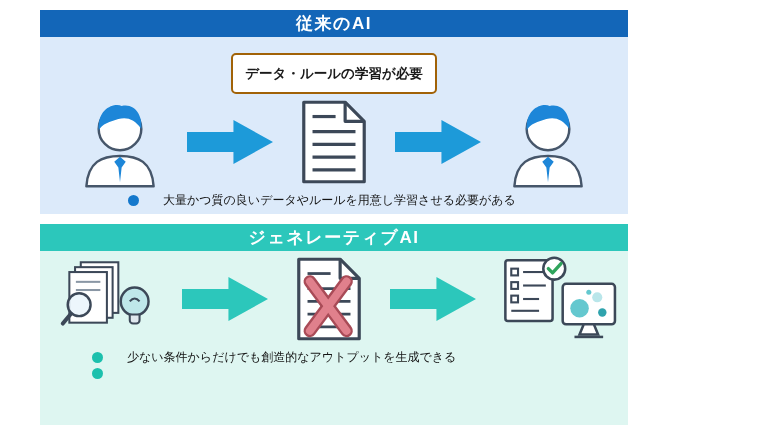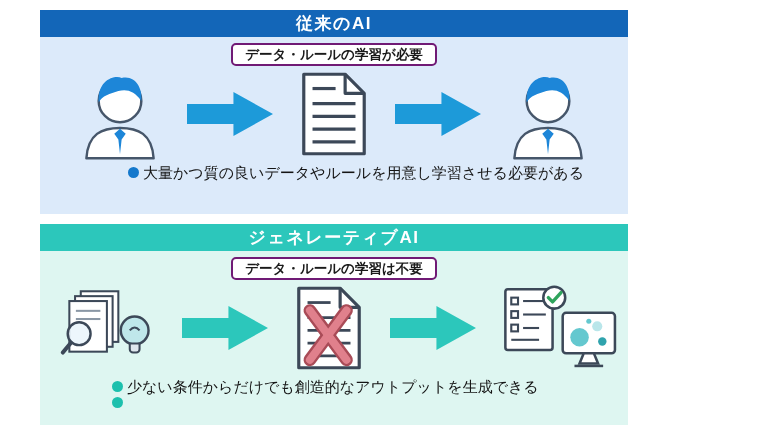--- a/index.html
+++ b/index.html
@@ -23,41 +23,41 @@
   .hdr-gen  { background:#2cc7bb; }
 
   .panel-body {
     height:calc(100% - 27px);
     display:flex; flex-direction:column; align-items:center;
   }
   .body-trad { background:#dceafa; }
   .body-gen  { background:#def6f1; }
 
   .label-box {
-    margin-top:6px; background:#ffffff; border:2px solid #701a75;
-    border-radius:5px; padding:1px 12px;
+    margin-top:16px; background:#ffffff; border:2px solid #a16207;
+    border-radius:5px; padding:10px 12px;
     font-size:13.5px; font-weight:bold; color:#1a1a1a; line-height:17px;
   }
 
   .icon-row {
     display:flex; align-items:center; justify-content:center;
     gap:26px; margin-top:2px; height:92px;
   }
   .icon-row .icon { display:flex; align-items:center; justify-content:center; }
 
   .arrow {
     display:inline-block; width:86px; height:44px;
     clip-path: polygon(0 27%, 54% 27%, 54% 0, 100% 50%, 54% 100%, 54% 73%, 0 73%);
   }
   .arrow-blue { background:#1d9ad9; }
   .arrow-teal { background:#2cc7bb; }
 
   .bullets { list-style:none; width:100%; margin-top:2px; padding-left:88px; }
-  .bullets-gen { padding-left:72px; }
-  .bullets li { display:flex; align-items:center; font-size:15px; color:#141414; line-height:21px; }
+  .bullets-gen { padding-left:52px; }
+  .bullets li { display:flex; align-items:center; font-size:12px; color:#141414; line-height:21px;gap:20px; }
   .dot { width:11px; height:11px; border-radius:50%; margin-right:4px; flex:0 0 auto; }
   .dot-blue { background:#1478cc; }
   .dot-teal { background:#1cc0ad; }
 </style>
 </head>
 <body>
 
 <div class="page">
 
   <section class="panel panel-traditional">
@@ -114,23 +114,20 @@
       </ul>
     </div>
   </section>
 
   <section class="panel panel-generative">
     <header class="panel-header hdr-gen">
       <span>ジェネレーティブAI</span>
     </header>
     <div class="panel-body body-gen">
 
-      <div class="label-box">
-        <span>データ・ルールの学習は不要</span>
-      </div>
 
       <div class="icon-row">
         <span class="icon">
           <svg viewBox="0 0 132 98" width="108" height="80" aria-hidden="true">
             <g fill="#ffffff" stroke="#3c4858" stroke-width="2.5">
               <rect x="40" y="4" width="46" height="62"></rect>
               <rect x="33" y="10" width="46" height="62"></rect>
               <rect x="26" y="16" width="46" height="62"></rect>
             </g>
             <g stroke="#8a97a5" stroke-width="2.5">

